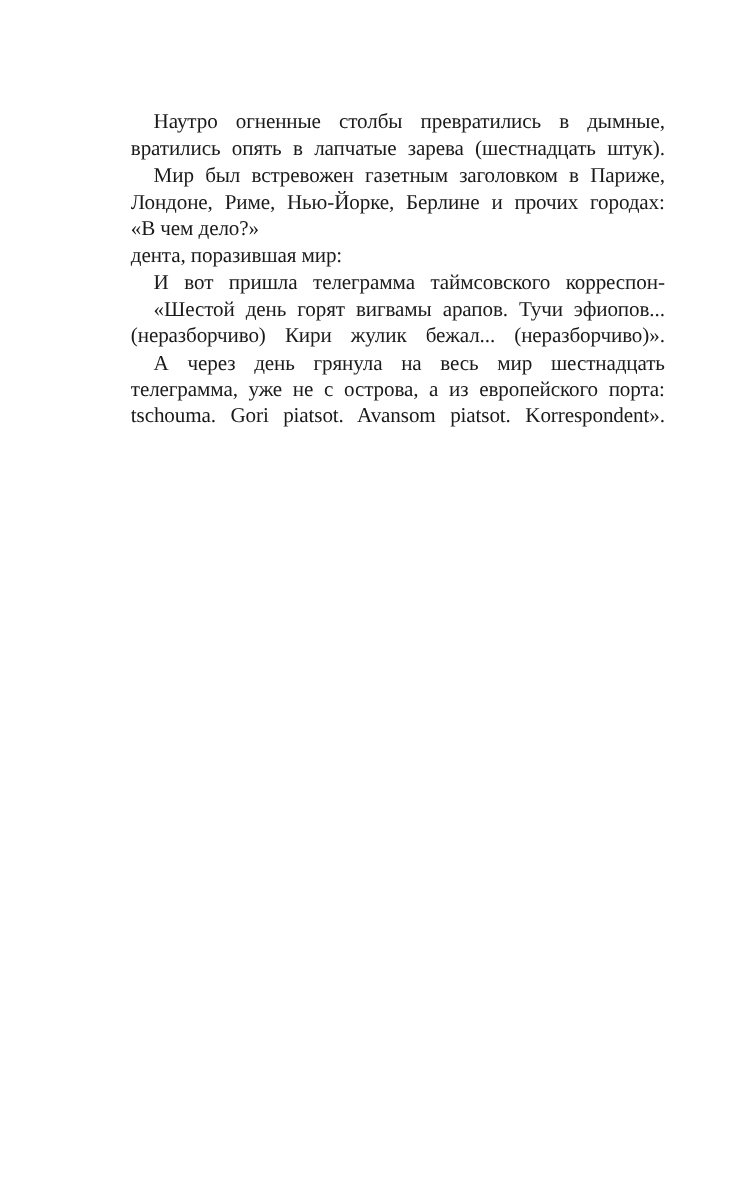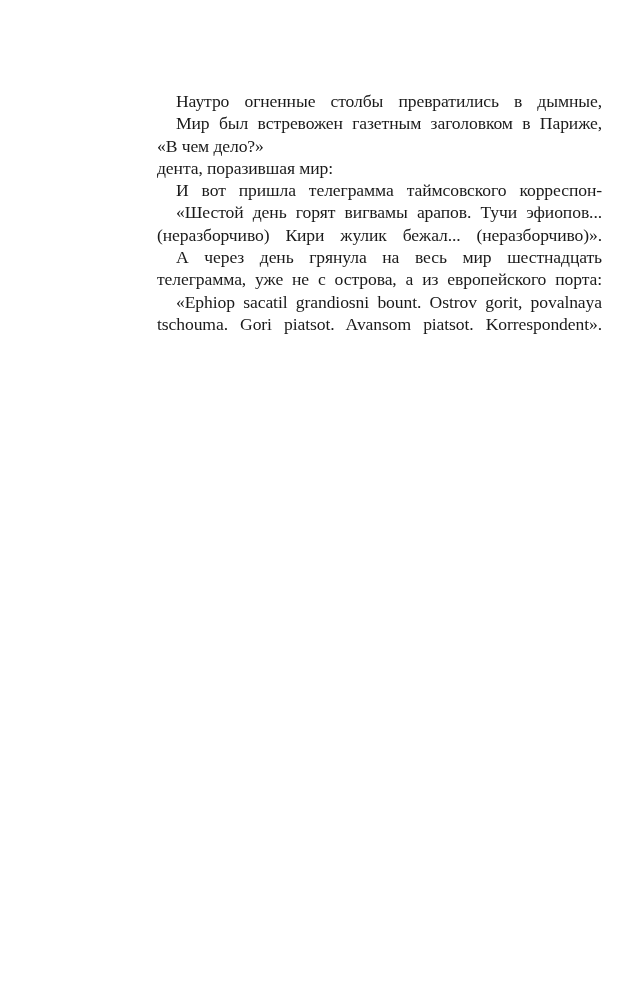--- a/index.html
+++ b/index.html
@@ -1,39 +1,40 @@
 <!DOCTYPE html>
 <html><head>
   <meta charset="utf-8">
   <style>
     html, body { margin: 0; padding: 0; background: #ffffff; }
     body { width: 619px; height: 1000px; position: relative; overflow: hidden; }
-    .page { position: absolute; left: 109px; top: 90px; width: 445px; margin-left: 48px; }
+    .page { position: absolute; left: 109px; top: 90px; width: 445px; }
     .line {
       font-family: "Liberation Serif", "DejaVu Serif", serif;
       font-size: 17.6px;
       line-height: 22.3px;
       height: 22.3px;
       color: #1a1a1a;
       white-space: nowrap;
       text-align: justify;
       text-align-last: justify;
       letter-spacing: -0.1px;
     }
     .line.last { text-align-last: left; }
     .line.indent { text-indent: 19px; }
   </style>
 </head>
 <body>
 
 <div class="page">
   <div class="line indent">Наутро огненные столбы превратились в дымные,</div>
+  <div class="line">вратились опять в лапчатые зарева (шестнадцать штук).</div>
   <div class="line indent">Мир был встревожен газетным заголовком в Париже,</div>
+  <div class="line">Лондоне, Риме, Нью-Йорке, Берлине и прочих городах:</div>
   <div class="line last">«В чем дело?»</div>
   <div class="line last">дента, поразившая мир:</div>
   <div class="line indent">И вот пришла телеграмма таймсовского корреспон-</div>
   <div class="line indent">«Шестой день горят вигвамы арапов. Тучи эфиопов...</div>
   <div class="line">(неразборчиво) Кири жулик бежал... (неразборчиво)».</div>
   <div class="line indent">А через день грянула на весь мир шестнадцать</div>
   <div class="line">телеграмма, уже не с острова, а из европейского порта:</div>
-  <div class="line indent">«Ephiop sacatil grandiosni bount. Ostrov gorit, povalnaya</div>
   <div class="line">tschouma. Gori piatsot. Avansom piatsot. Korrespondent».</div>
 </div>
 
 </body></html>

